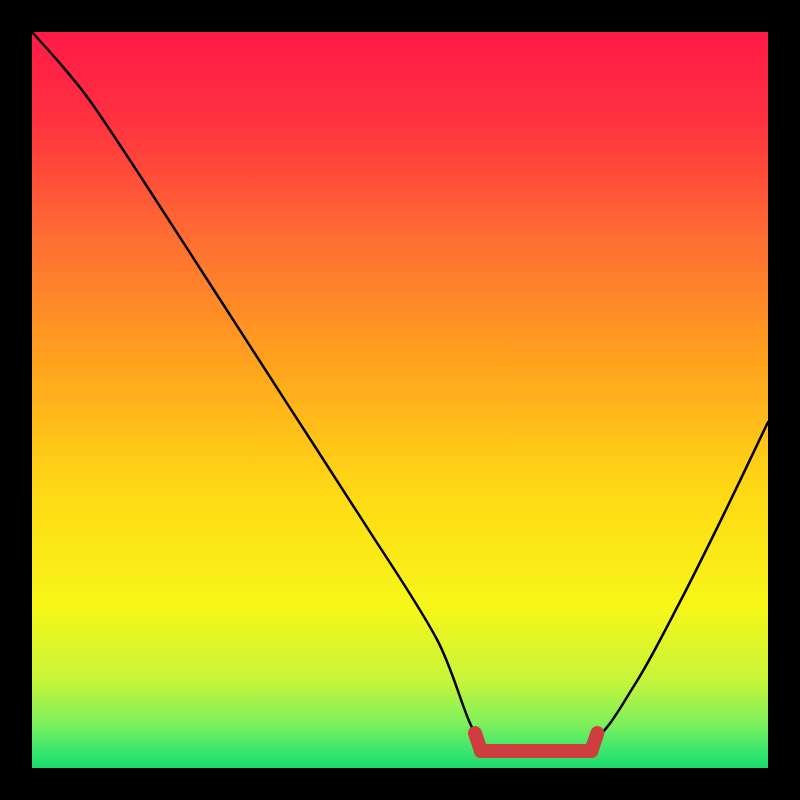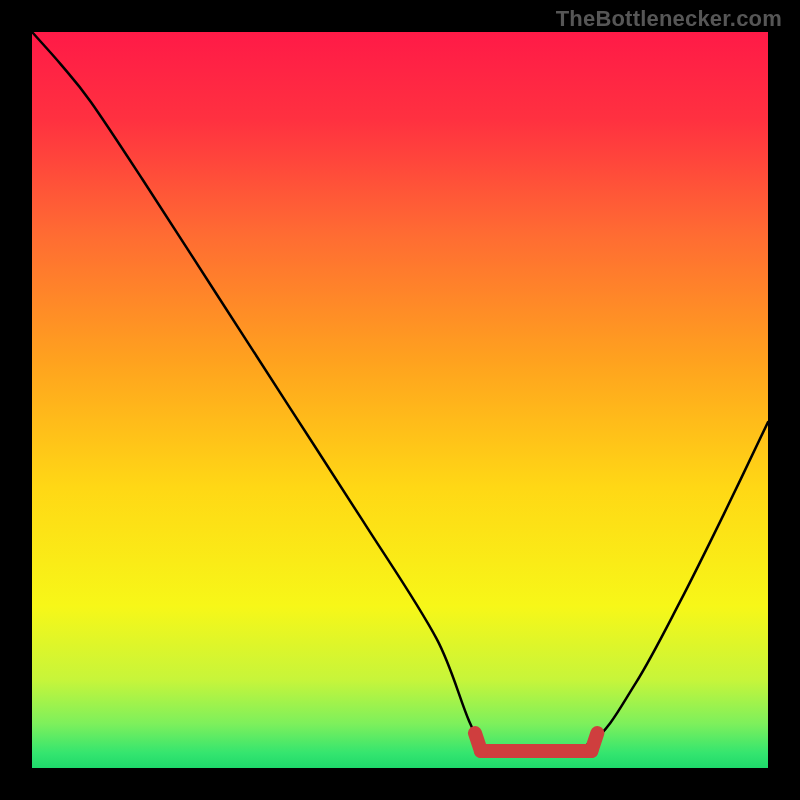--- a/index.html
+++ b/index.html
@@ -37,21 +37,20 @@
   }
   svg {
     display: block;
   }
 </style>
 </head>
 <body>
 
 <div class="frame">
 
-  <div class="watermark">TheBottlenecker.com</div>
 
   <div class="plot">
     <svg id="chart-svg" width="736" height="736" viewBox="0 0 736 736">
       <defs>
         <linearGradient id="bg-grad" x1="0" y1="0" x2="0" y2="1">
             <stop offset="0%" stop-color="#ff1a47"></stop>
             <stop offset="12%" stop-color="#ff3140"></stop>
             <stop offset="27%" stop-color="#ff6a33"></stop>
             <stop offset="45%" stop-color="#ffa31e"></stop>
             <stop offset="62%" stop-color="#ffd815"></stop>

